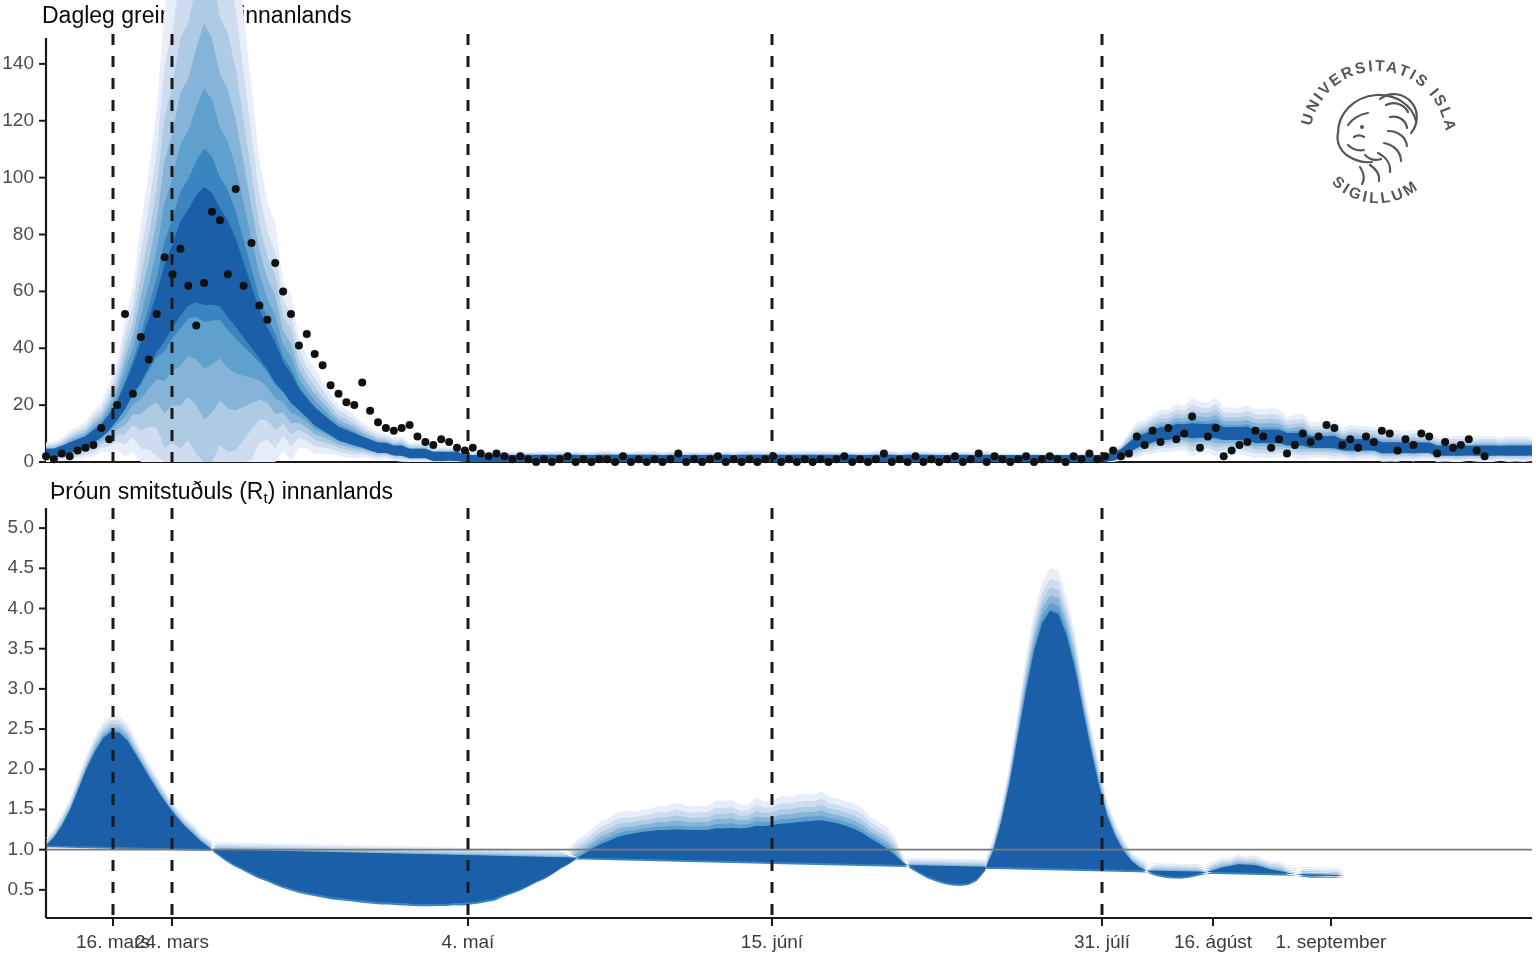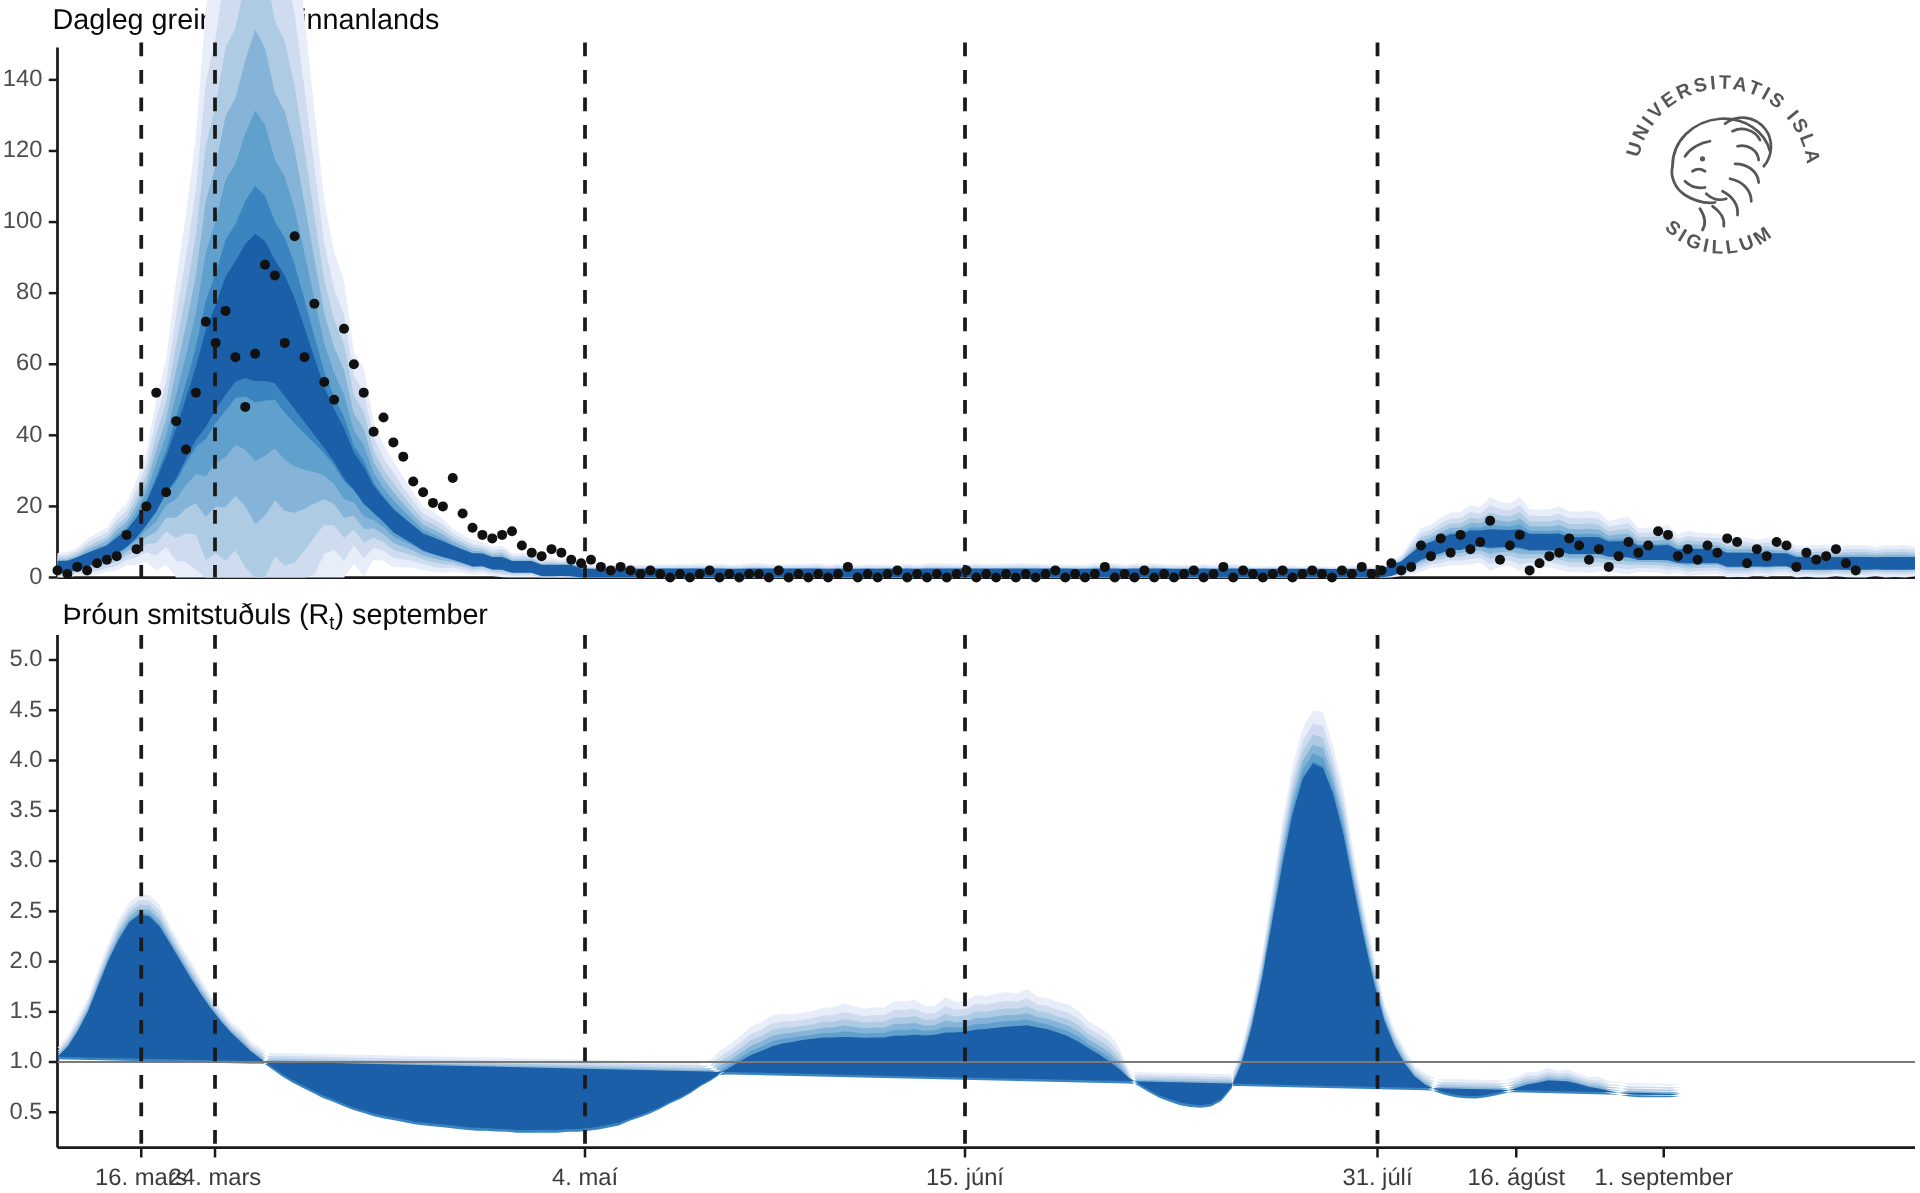--- a/index.html
+++ b/index.html
@@ -247,21 +247,21 @@
         <line x1="113" y1="34" x2="113" y2="462" stroke="#1a1a1a" stroke-width="3" stroke-dasharray="11 11"></line>
         <line x1="172" y1="34" x2="172" y2="462" stroke="#1a1a1a" stroke-width="3" stroke-dasharray="11 11"></line>
         <line x1="468" y1="34" x2="468" y2="462" stroke="#1a1a1a" stroke-width="3" stroke-dasharray="11 11"></line>
         <line x1="772" y1="34" x2="772" y2="462" stroke="#1a1a1a" stroke-width="3" stroke-dasharray="11 11"></line>
         <line x1="1102" y1="34" x2="1102" y2="462" stroke="#1a1a1a" stroke-width="3" stroke-dasharray="11 11"></line>
       </svg>
   </div>
 
   <div class="panel" id="panel-rt" style="left:0;top:478px;width:1536px;height:476px;">
     <div class="panel-title" id="title-rt" style="left:50px;top:2px;">
-      <span>Þróun smitstuðuls (R</span><sub>t</sub><span>) september</span>
+      <span>Þróun smitstuðuls (R</span><sub>t</sub><span>) innanlands</span>
     </div>
     <svg class="plotsvg" id="svg-rt" width="1536" height="476">
         <line x1="46" y1="30" x2="46" y2="440" stroke="#1a1a1a" stroke-width="2.2"></line>
         <line x1="46" y1="440" x2="1532" y2="440" stroke="#1a1a1a" stroke-width="2.2"></line>
         <line x1="39" y1="411.8627450980392" x2="46" y2="411.8627450980392" stroke="#1a1a1a" stroke-width="2"></line>
         <text x="34" y="411.8627450980392" class="ytick-label">0.5</text>
         <line x1="39" y1="371.66666666666663" x2="46" y2="371.66666666666663" stroke="#1a1a1a" stroke-width="2"></line>
         <text x="34" y="371.66666666666663" class="ytick-label">1.0</text>
         <line x1="39" y1="331.47058823529414" x2="46" y2="331.47058823529414" stroke="#1a1a1a" stroke-width="2"></line>
         <text x="34" y="331.47058823529414" class="ytick-label">1.5</text>

